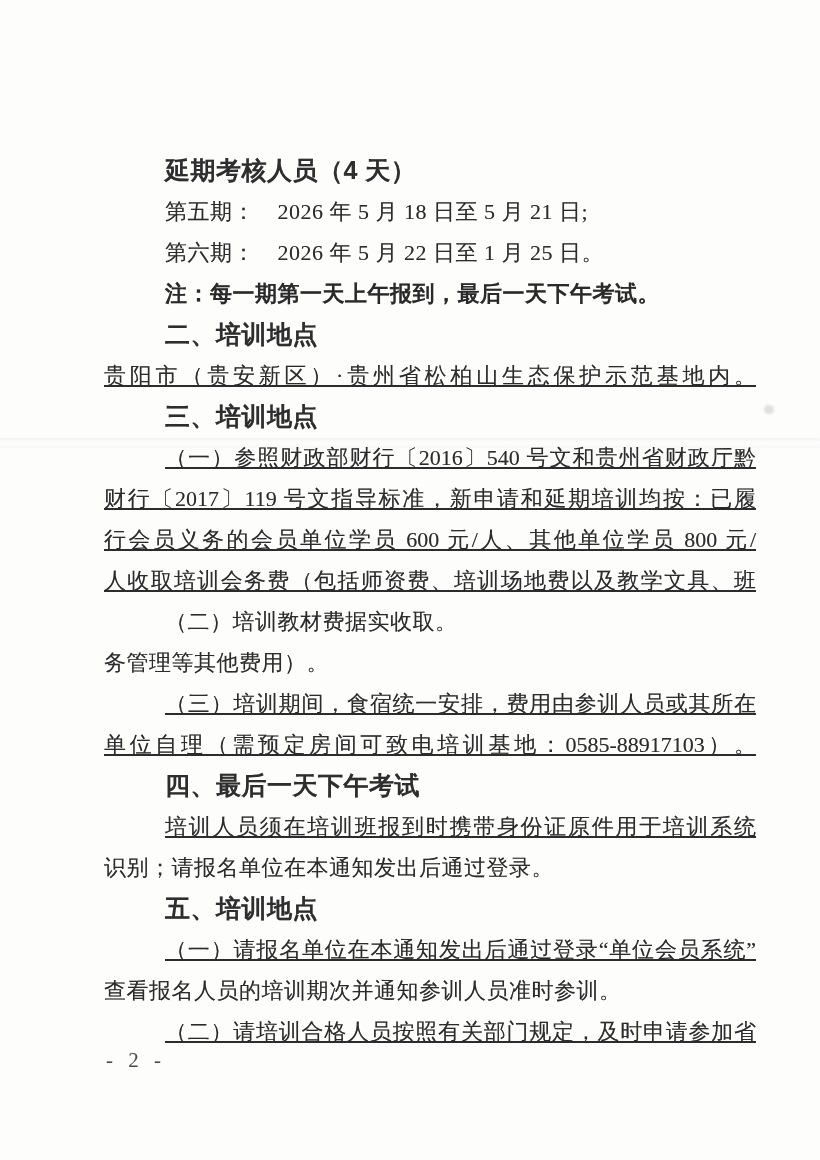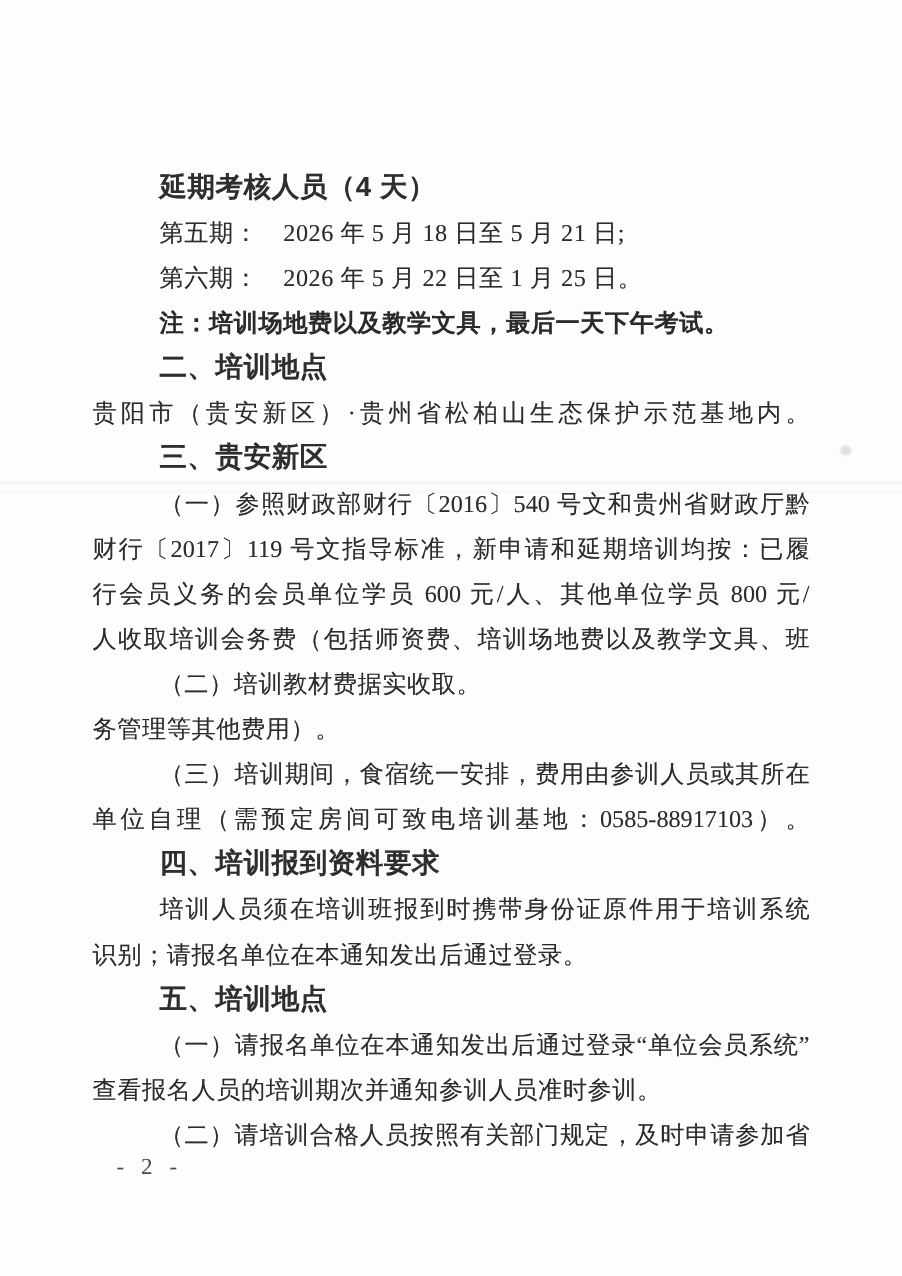--- a/index.html
+++ b/index.html
@@ -33,40 +33,41 @@
     left: 764px;
     top: 405px;
     width: 10px;
     height: 9px;
     background: rgba(170,170,168,0.35);
     border-radius: 50%;
     filter: blur(1px);
   }
   .content {
     position: absolute;
-    left: 84px;
+    left: 104px;
     top: 150px;
     width: 652px;
     color: #2c2c2c;
     text-shadow: 0 0 0.6px rgba(70,70,70,0.45);
   }
   .line {
     height: 41px;
     line-height: 41px;
     font-size: 22px;
     letter-spacing: 0.5px;
     white-space: nowrap;
   }
   .indent { padding-left: 61px; }
   .full {
     white-space: normal;
     text-align: justify;
     text-align-last: justify;
     letter-spacing: 0;
     overflow: hidden;
+    text-decoration: underline;
   }
   .h {
     font-family: "Liberation Sans", "DejaVu Sans", sans-serif;
     font-weight: 700;
     font-size: 25px;
     color: #2e2e2e;
   }
   .note {
     font-weight: 700;
     color: #2a2a2a;
@@ -87,36 +88,36 @@
 
 <div class="page">
 
   <div class="scan-band"></div>
   <div class="scan-dot"></div>
 
   <div class="content">
     <div class="line h indent">延期考核人员（4 天）</div>
     <div class="line indent">第五期：　2026 年 5 月 18 日至 5 月 21 日;</div>
     <div class="line indent">第六期：　2026 年 5 月 22 日至 1 月 25 日。</div>
-    <div class="line note indent">注：培训场地费以及教学文具，最后一天下午考试。</div>
+    <div class="line note indent">注：每一期第一天上午报到，最后一天下午考试。</div>
 
     <div class="line h indent">二、培训地点</div>
     <div class="line full">贵阳市（贵安新区）·贵州省松柏山生态保护示范基地内。</div>
 
-    <div class="line h indent">三、贵安新区</div>
+    <div class="line h indent">三、培训地点</div>
     <div class="line indent full">（一）参照财政部财行〔2016〕540 号文和贵州省财政厅黔</div>
     <div class="line full">财行〔2017〕119 号文指导标准，新申请和延期培训均按：已履</div>
     <div class="line full">行会员义务的会员单位学员 600 元/人、其他单位学员 800 元/</div>
     <div class="line full">人收取培训会务费（包括师资费、培训场地费以及教学文具、班</div>
     <div class="line indent">（二）培训教材费据实收取。</div>
     <div class="line">务管理等其他费用）。</div>
     <div class="line indent full">（三）培训期间，食宿统一安排，费用由参训人员或其所在</div>
     <div class="line full">单位自理（需预定房间可致电培训基地：0585-88917103）。</div>
 
-    <div class="line h indent">四、培训报到资料要求</div>
+    <div class="line h indent">四、最后一天下午考试</div>
     <div class="line indent full">培训人员须在培训班报到时携带身份证原件用于培训系统</div>
     <div class="line">识别；请报名单位在本通知发出后通过登录。</div>
 
     <div class="line h indent">五、培训地点</div>
     <div class="line indent full">（一）请报名单位在本通知发出后通过登录“单位会员系统”</div>
     <div class="line">查看报名人员的培训期次并通知参训人员准时参训。</div>
     <div class="line indent full">（二）请培训合格人员按照有关部门规定，及时申请参加省</div>
   </div>
 
   <div class="footer">- 2 -</div>

